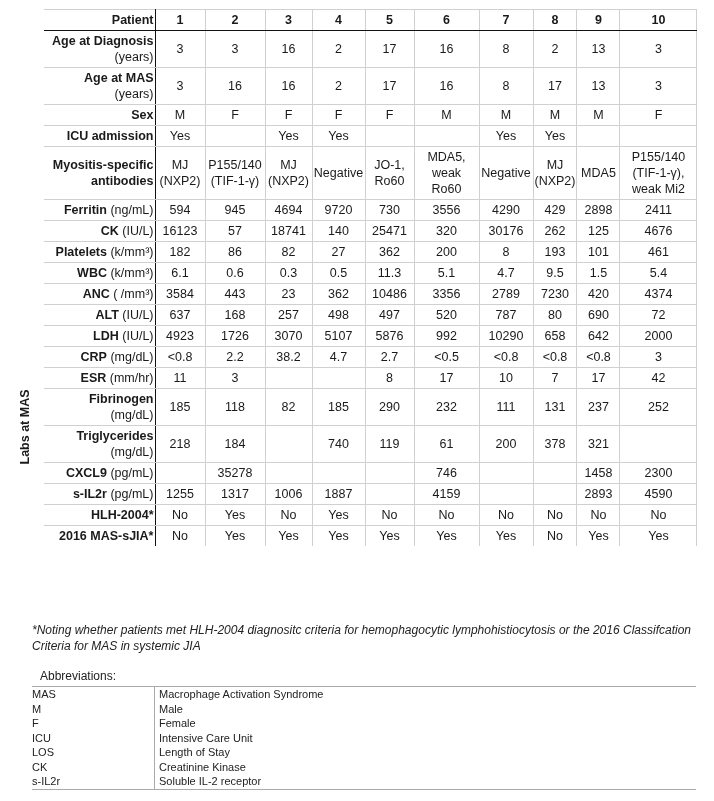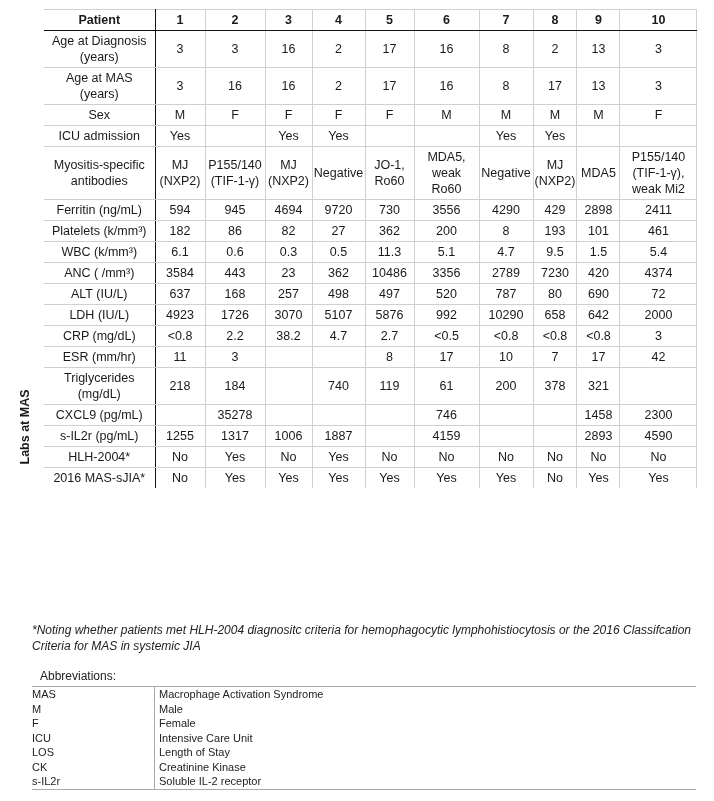--- a/index.html
+++ b/index.html
@@ -12,22 +12,22 @@
   table.main { position: absolute; left: 44px; top: 9px; border-collapse: collapse;
                table-layout: fixed; font-size: 12.5px; }
   table.main td, table.main th { border: 1px solid #d0d0d0; text-align: center; vertical-align: middle;
                padding: 0 1px; line-height: 16px; font-weight: normal; }
   table.main th { font-weight: bold; height: 20px; border-bottom: 1.5px solid #111; border-top: 1px solid #d0d0d0; }
   table.main .lbl { border-right: 1.5px solid #111; }
   table.main tr.r1 td { height: 20px; }
   table.main tr.r2 td { height: 36px; }
   table.main tr.r3 td { height: 52px; }
   table.main tr.last td { border-bottom: none; }
-  table.main td.first-col, table.main th.first-col { border-left: none; }
-  table.main .lbl b { font-weight: normal; margin-top: 44px; }
+  table.main td.first-col, table.main th.first-col { border-left: none; text-align: right; }
+  table.main .lbl b { font-weight: bold; margin-top: 44px; }
   .footnote { position: absolute; left: 32px; top: 622px; width: 660px; font-size: 12px; line-height: 16px; color: #222; font-style: italic; }
   .abbr-title { position: absolute; left: 40px; top: 669px; font-size: 12px; color: #222; }
   table.abbr { position: absolute; left: 32px; top: 686px; width: 664px; border-collapse: collapse; font-size: 11px; color: #222; }
   table.abbr td { padding: 0 0 0 0; line-height: 14.5px; height: 14.5px; }
   table.abbr td.k { width: 122px; border-right: 1px solid #aaa; }
   table.abbr td.v { padding-left: 4px; }
   table.abbr tr:first-child td { border-top: 1px solid #aaa; }
   table.abbr tr:last-child td { border-bottom: 1px solid #aaa; }
 </style>
 </head>
@@ -139,20 +139,33 @@
         <td>4694</td>
         <td>9720</td>
         <td>730</td>
         <td>3556</td>
         <td>4290</td>
         <td>429</td>
         <td>2898</td>
         <td>2411</td>
       </tr>
       <tr class="r1">
+        <td class="lbl first-col"><b>CK</b> <span>(IU/L)</span></td>
+        <td>16123</td>
+        <td>57</td>
+        <td>18741</td>
+        <td>140</td>
+        <td>25471</td>
+        <td>320</td>
+        <td>30176</td>
+        <td>262</td>
+        <td>125</td>
+        <td>4676</td>
+      </tr>
+      <tr class="r1">
         <td class="lbl first-col"><b>Platelets</b> <span>(k/mm³)</span></td>
         <td>182</td>
         <td>86</td>
         <td>82</td>
         <td>27</td>
         <td>362</td>
         <td>200</td>
         <td>8</td>
         <td>193</td>
         <td>101</td>
@@ -230,20 +243,33 @@
         <td></td>
         <td></td>
         <td>8</td>
         <td>17</td>
         <td>10</td>
         <td>7</td>
         <td>17</td>
         <td>42</td>
       </tr>
       <tr class="r2">
+        <td class="lbl first-col"><b>Fibrinogen</b><br><span>(mg/dL)</span></td>
+        <td>185</td>
+        <td>118</td>
+        <td>82</td>
+        <td>185</td>
+        <td>290</td>
+        <td>232</td>
+        <td>111</td>
+        <td>131</td>
+        <td>237</td>
+        <td>252</td>
+      </tr>
+      <tr class="r2">
         <td class="lbl first-col"><b>Triglycerides</b><br><span>(mg/dL)</span></td>
         <td>218</td>
         <td>184</td>
         <td></td>
         <td>740</td>
         <td>119</td>
         <td>61</td>
         <td>200</td>
         <td>378</td>
         <td>321</td>

